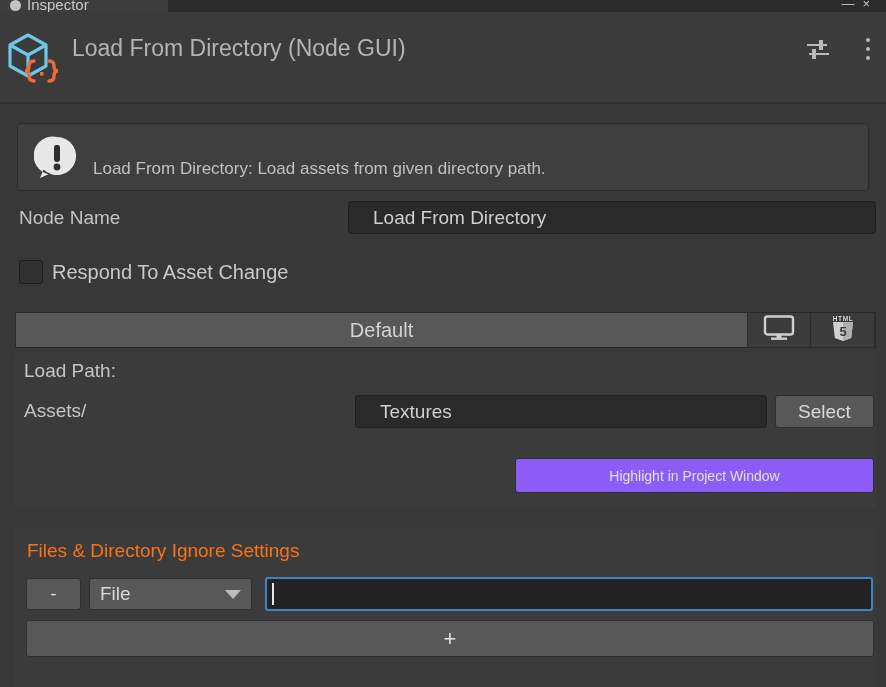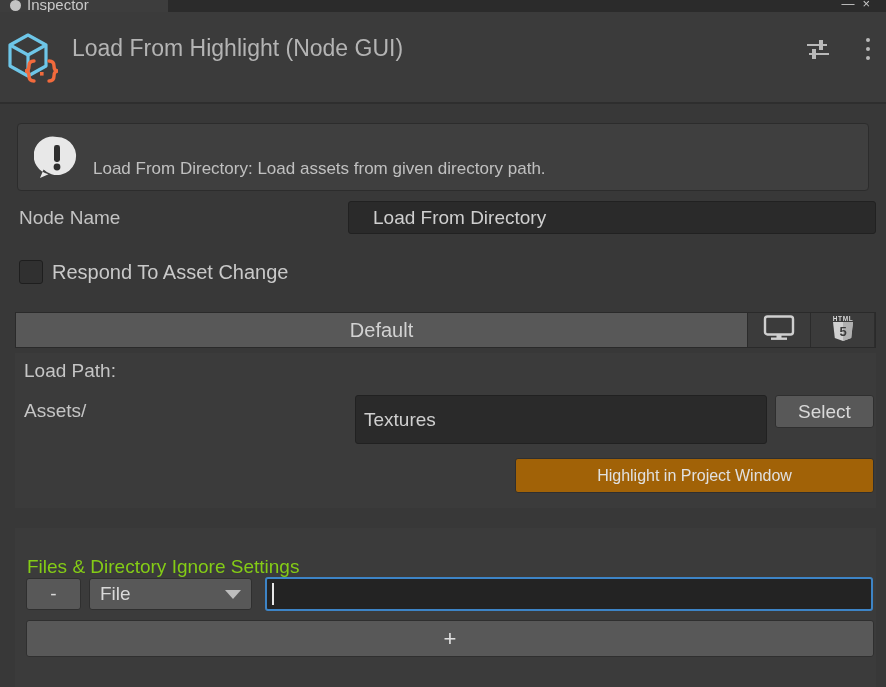--- a/index.html
+++ b/index.html
@@ -202,59 +202,59 @@
   .loadpath-label {
     position: absolute; left: 9px; top: 7px;
     font-size: 19px; color: #c5c5c5;
   }
   .assets-label {
     position: absolute; left: 9px; top: 47px;
     font-size: 19px; color: #c5c5c5;
   }
   .field-textures {
     position: absolute; left: 340px; top: 42px;
-    width: 412px; height: 49px;
+    width: 412px; height: 33px;
     background: #2a2a2a;
     border: 1px solid #212121;
     border-radius: 3px;
     box-sizing: border-box;
     display: flex; align-items: center;
-    padding-left: 8px;
+    padding-left: 24px;
     font-size: 19px; color: #cfcfcf;
   }
   .btn-select {
     position: absolute; left: 760px; top: 42px;
     width: 99px; height: 33px;
     background: #585858;
     border: 1px solid #2f2f2f;
     border-radius: 3px;
     box-sizing: border-box;
     display: flex; align-items: center; justify-content: center;
     font-size: 19px; color: #d9d9d9;
   }
   .btn-highlight {
     position: absolute; left: 500px; top: 105px;
     width: 359px; height: 35px;
-    background: #a16207;
+    background: #8b5cf6;
     border: 1px solid #2f2f2f;
     border-radius: 3px;
     box-sizing: border-box;
     display: flex; align-items: center; justify-content: center;
-    font-size: 16px; color: #e0e0e0;
+    font-size: 14px; color: #e0e0e0;
   }
 
   
   .ignorepanel {
     position: absolute; left: 15px; top: 424px;
     width: 861px; height: 159px;
     background: #3b3b3b;
   }
   .ignore-title {
-    position: absolute; left: 12px; top: 28px;
-    font-size: 19px; color: #84cc16;
+    position: absolute; left: 12px; top: 12px;
+    font-size: 19px; color: #f97316;
   }
   .btn-minus {
     position: absolute; left: 11px; top: 50px;
     width: 55px; height: 32px;
     background: #585858;
     border: 1px solid #2f2f2f;
     border-radius: 3px;
     box-sizing: border-box;
     display: flex; align-items: center; justify-content: center;
     font-size: 19px; color: #d9d9d9;
@@ -331,21 +331,21 @@
           <path d="M22 25 L22 46"></path>
         </g>
         <g fill="none" stroke="#f26a3c" stroke-width="3.4" stroke-linecap="round">
           <path d="M28 31 q-5 0 -5 5 q0 5 -4 5 q4 0 4 5 q0 5 5 5"></path>
           <path d="M43 31 q5 0 5 5 q0 5 4 5 q-4 0 -4 5 q0 5 -5 5"></path>
         </g>
         <rect x="34" y="42" width="3.6" height="3.6" fill="#f26a3c"></rect>
       </svg>
     </span>
 
-    <span class="header-title">Load From Highlight (Node GUI)</span>
+    <span class="header-title">Load From Directory (Node GUI)</span>
 
     <span class="header-actions">
       <span class="preset-icon">
         <svg width="24" height="22" viewBox="0 0 24 22">
           <g stroke="#b9b9b9" stroke-width="2">
             <line x1="1" y1="7" x2="21" y2="7"></line>
             <line x1="3" y1="16" x2="23" y2="16"></line>
           </g>
           <rect x="13" y="2" width="4" height="10" fill="#b9b9b9"></rect>
           <rect x="6" y="11" width="4" height="10" fill="#b9b9b9"></rect>

